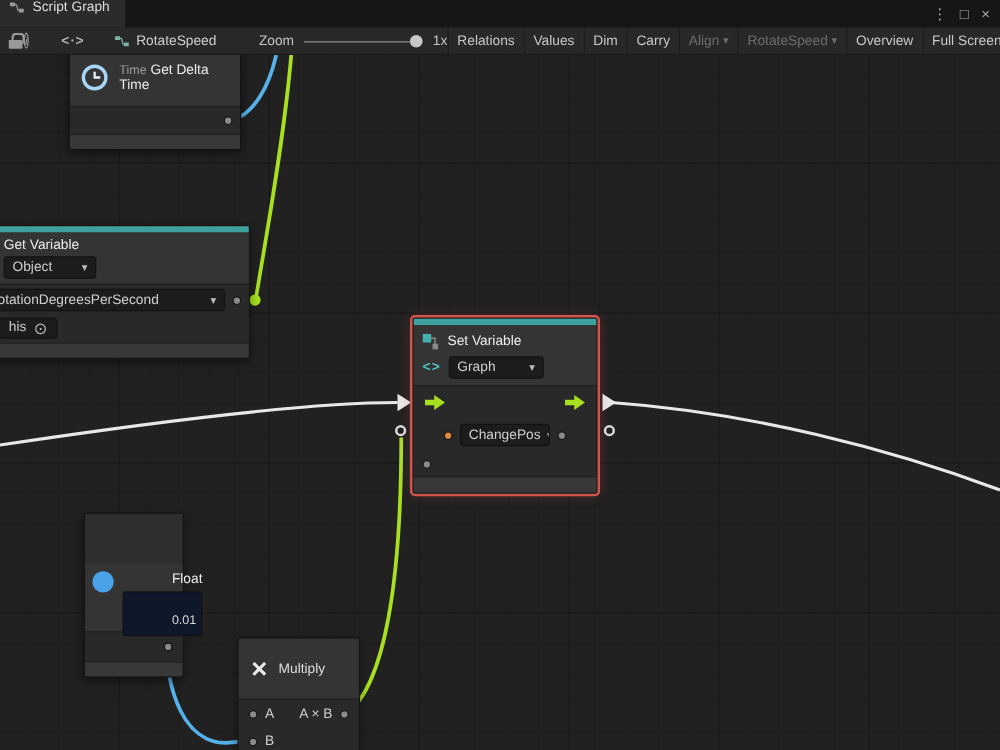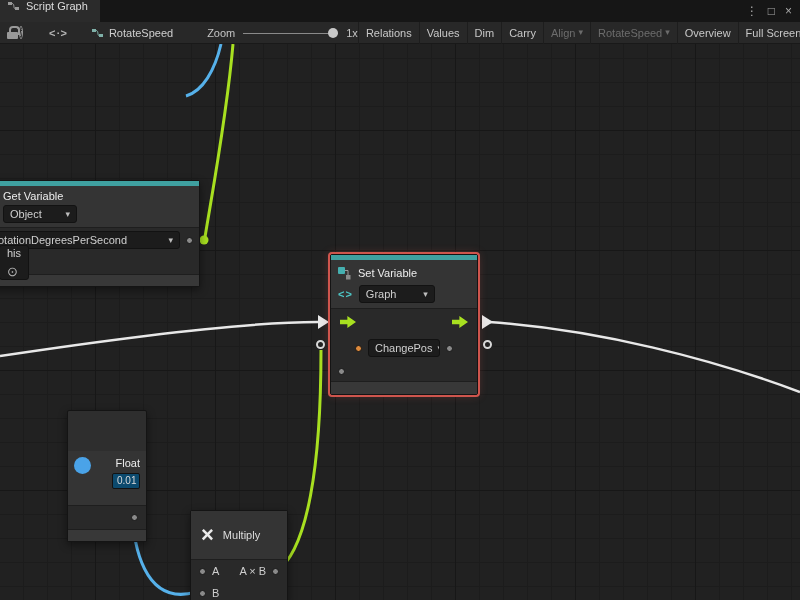--- a/index.html
+++ b/index.html
@@ -79,21 +79,21 @@
 
   
   .n-gv { left:-12px; top:136px; width:212px; }
   .n-gv .nhead { padding:4px 7px 4px 14px; }
   .n-gv .ttl { font-size:11px; color:#ececec; display:block; }
   .n-gv .drop.scope { margin-top:3px; height:18px; width:74px; }
   .n-gv .row1 { height:24px; display:flex; align-items:center; padding:0 6px 0 2px; gap:6px; }
   .n-gv .drop.varname { flex:1; height:18px; }
   .n-gv .row2 { height:22px; display:flex; align-items:center; padding:0 6px 2px 10px; }
   .chip { display:inline-flex; align-items:flex-start; gap:6px; background:#1c1c1c;
-          border:1px solid #121212; border-radius:3px; padding:1px 7px; color:#cfcfcf;flex-direction:column; }
+          border:1px solid #121212; border-radius:3px; padding:1px 7px; color:#cfcfcf; }
   .target-ic { color:#b8b8b8; font-size:13px; line-height:1; }
 
   
   .n-sv { left:330px; top:210px; width:148px;
           box-shadow:0 0 0 2px #cf554d, 0 0 10px rgba(207,85,77,.35); }
   .n-sv .nhead { padding:3px 7px; }
   .n-sv .hrow1 { height:20px; display:flex; align-items:center; gap:6px; color:#ececec; }
   .n-sv .hrow2 { height:22px; display:flex; align-items:center; gap:6px; }
   .gcode { color:#4ec9c9; font-weight:bold; font-size:11px; letter-spacing:1px; }
   .n-sv .drop.scope { height:18px; width:76px; }
@@ -107,23 +107,23 @@
   .ext { position:absolute; z-index:3; }
   .ring { width:9px; height:9px; border:2px solid #d8d8d8; border-radius:50%;
           background:transparent; }
 
   
   .n-float { left:67px; top:366px; width:80px; }
   .n-float .nhead { display:flex; gap:7px; padding:6px 6px; height:54px;margin-top:40px; }
   .float-dot { width:17px; height:17px; border-radius:50%; background:#4aa3e8; flex:none; }
   .n-float .col { display:flex; flex-direction:column; align-items:flex-end; gap:4px; flex:1; }
   .n-float .ttl { color:#ececec; }
-  .valbox { width:28px; height:16px; background:#0c4a6e; border:1px solid #121212;
+  .valbox { width:64px; height:16px; background:#0f172a; border:1px solid #121212;
             border-radius:2px; color:#d8d8d8; font-size:10px; text-align:right;
-            padding:1px 4px; }
+            padding:17px 4px; }
   .n-float .nbody { height:24px; display:flex; align-items:center; }
   .n-float .port { margin-left:auto; margin-right:8px; }
 
   
   .n-mult { left:190px; top:466px; width:98px; }
   .n-mult .nhead { height:48px; display:flex; align-items:center; gap:9px; padding:0 10px; }
   .x-ic { font-size:22px; font-weight:bold; color:#ececec; line-height:1; }
   .n-mult .prow { height:22px; display:flex; align-items:center; gap:6px; padding:0 8px; }
   .n-mult .plabel { color:#cfcfcf; }
   .n-mult .res { margin-left:auto; color:#cfcfcf; }
@@ -204,20 +204,36 @@
     <path d="M 489 278 C 600 286 712 315 800 348" fill="none" stroke-width="2.5" stroke="#e8e8e8"></path>
     <path d="M 233 0 C 227 70 212 150 205 193" fill="none" stroke-width="3" stroke="#a8e020"></path>
     <path d="M 276 528 C 308 506 321 420 321 306" fill="none" stroke-width="3" stroke="#a8e020"></path>
     <path d="M 221 0 C 215 26 203 47 186 52" fill="none" stroke-width="3" stroke="#56b1ea"></path>
     <path d="M 133 436 C 128 510 148 562 196 548" fill="none" stroke-width="3" stroke="#56b1ea"></path>
     <polygon points="318,271 329,278 318,285" fill="#e8e8e8"></polygon>
     <polygon points="482,271 493,278 482,285" fill="#e8e8e8"></polygon>
     <circle cx="204" cy="196" r="4.5" fill="#a8e020"></circle>
   </svg>
 
+  <div class="node n-gdt">
+    <div class="nhead">
+      <svg width="26" height="26" viewBox="0 0 26 26">
+        <circle cx="13" cy="13" r="10" fill="none" stroke="#a6d7f5" stroke-width="3"></circle>
+        <path d="M13 8 V13 H18" stroke="#e8f4fc" stroke-width="2" fill="none"></path>
+      </svg>
+      <div>
+        <span class="cat">Time</span>
+        <span class="ttl">Get Delta Time</span>
+      </div>
+    </div>
+    <div class="nbody">
+      <div class="port"></div>
+    </div>
+    <div class="nfoot"></div>
+  </div>
 
   <div class="node n-gv">
     <div class="tealbar"></div>
     <div class="nhead">
       <span class="ttl">Get Variable</span>
       <span class="drop scope">
         <span>Object</span>
         <span class="caret">▾</span>
       </span>
     </div>

